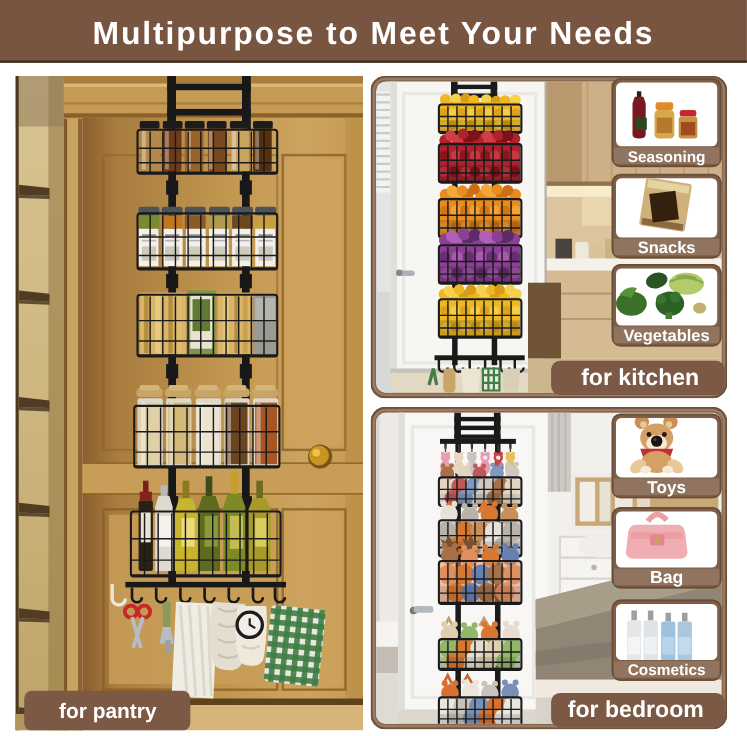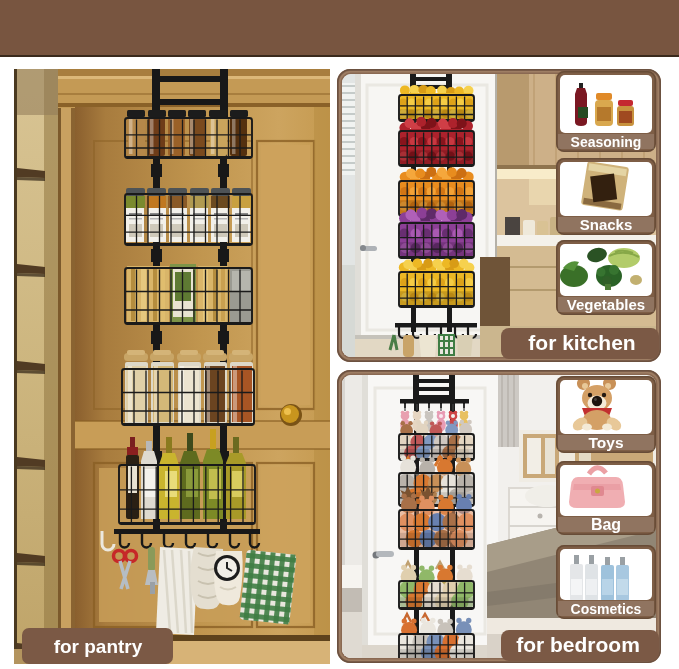--- a/index.html
+++ b/index.html
@@ -5,20 +5,21 @@
 html,body{margin:0;padding:0;background:#ffffff;font-family:"Liberation Sans",sans-serif;}
 #page{position:relative;width:679px;height:669px;background:#ffffff;overflow:hidden;}
 .abs{position:absolute;}
 </style>
 </head>
 <body>
 <div id="page">
 
 <div class="abs" style="left:0;top:0;width:679px;height:55px;background:#785540;border-bottom:2px solid #3a2a1d;"></div>
 
+<div class="abs" style="left:0;top:0;width:679px;height:57px;line-height:62px;text-align:center;color:#ffffff;font-size:29px;font-weight:bold;letter-spacing:1.7px;">Multipurpose to Meet Your Needs</div>
 
 <svg class="abs" style="left:14px;top:69px;" width="316" height="595" viewBox="0 0 316 595">
 <defs>
 <linearGradient id="doorg" x1="0" y1="0" x2="1" y2="0">
           <stop offset="0" stop-color="#8a5f2e"></stop>
           <stop offset="0.12" stop-color="#a87c3e"></stop>
           <stop offset="0.5" stop-color="#c1964f"></stop>
           <stop offset="0.8" stop-color="#cda45f"></stop>
           <stop offset="1" stop-color="#c59a50"></stop>
         </linearGradient>

